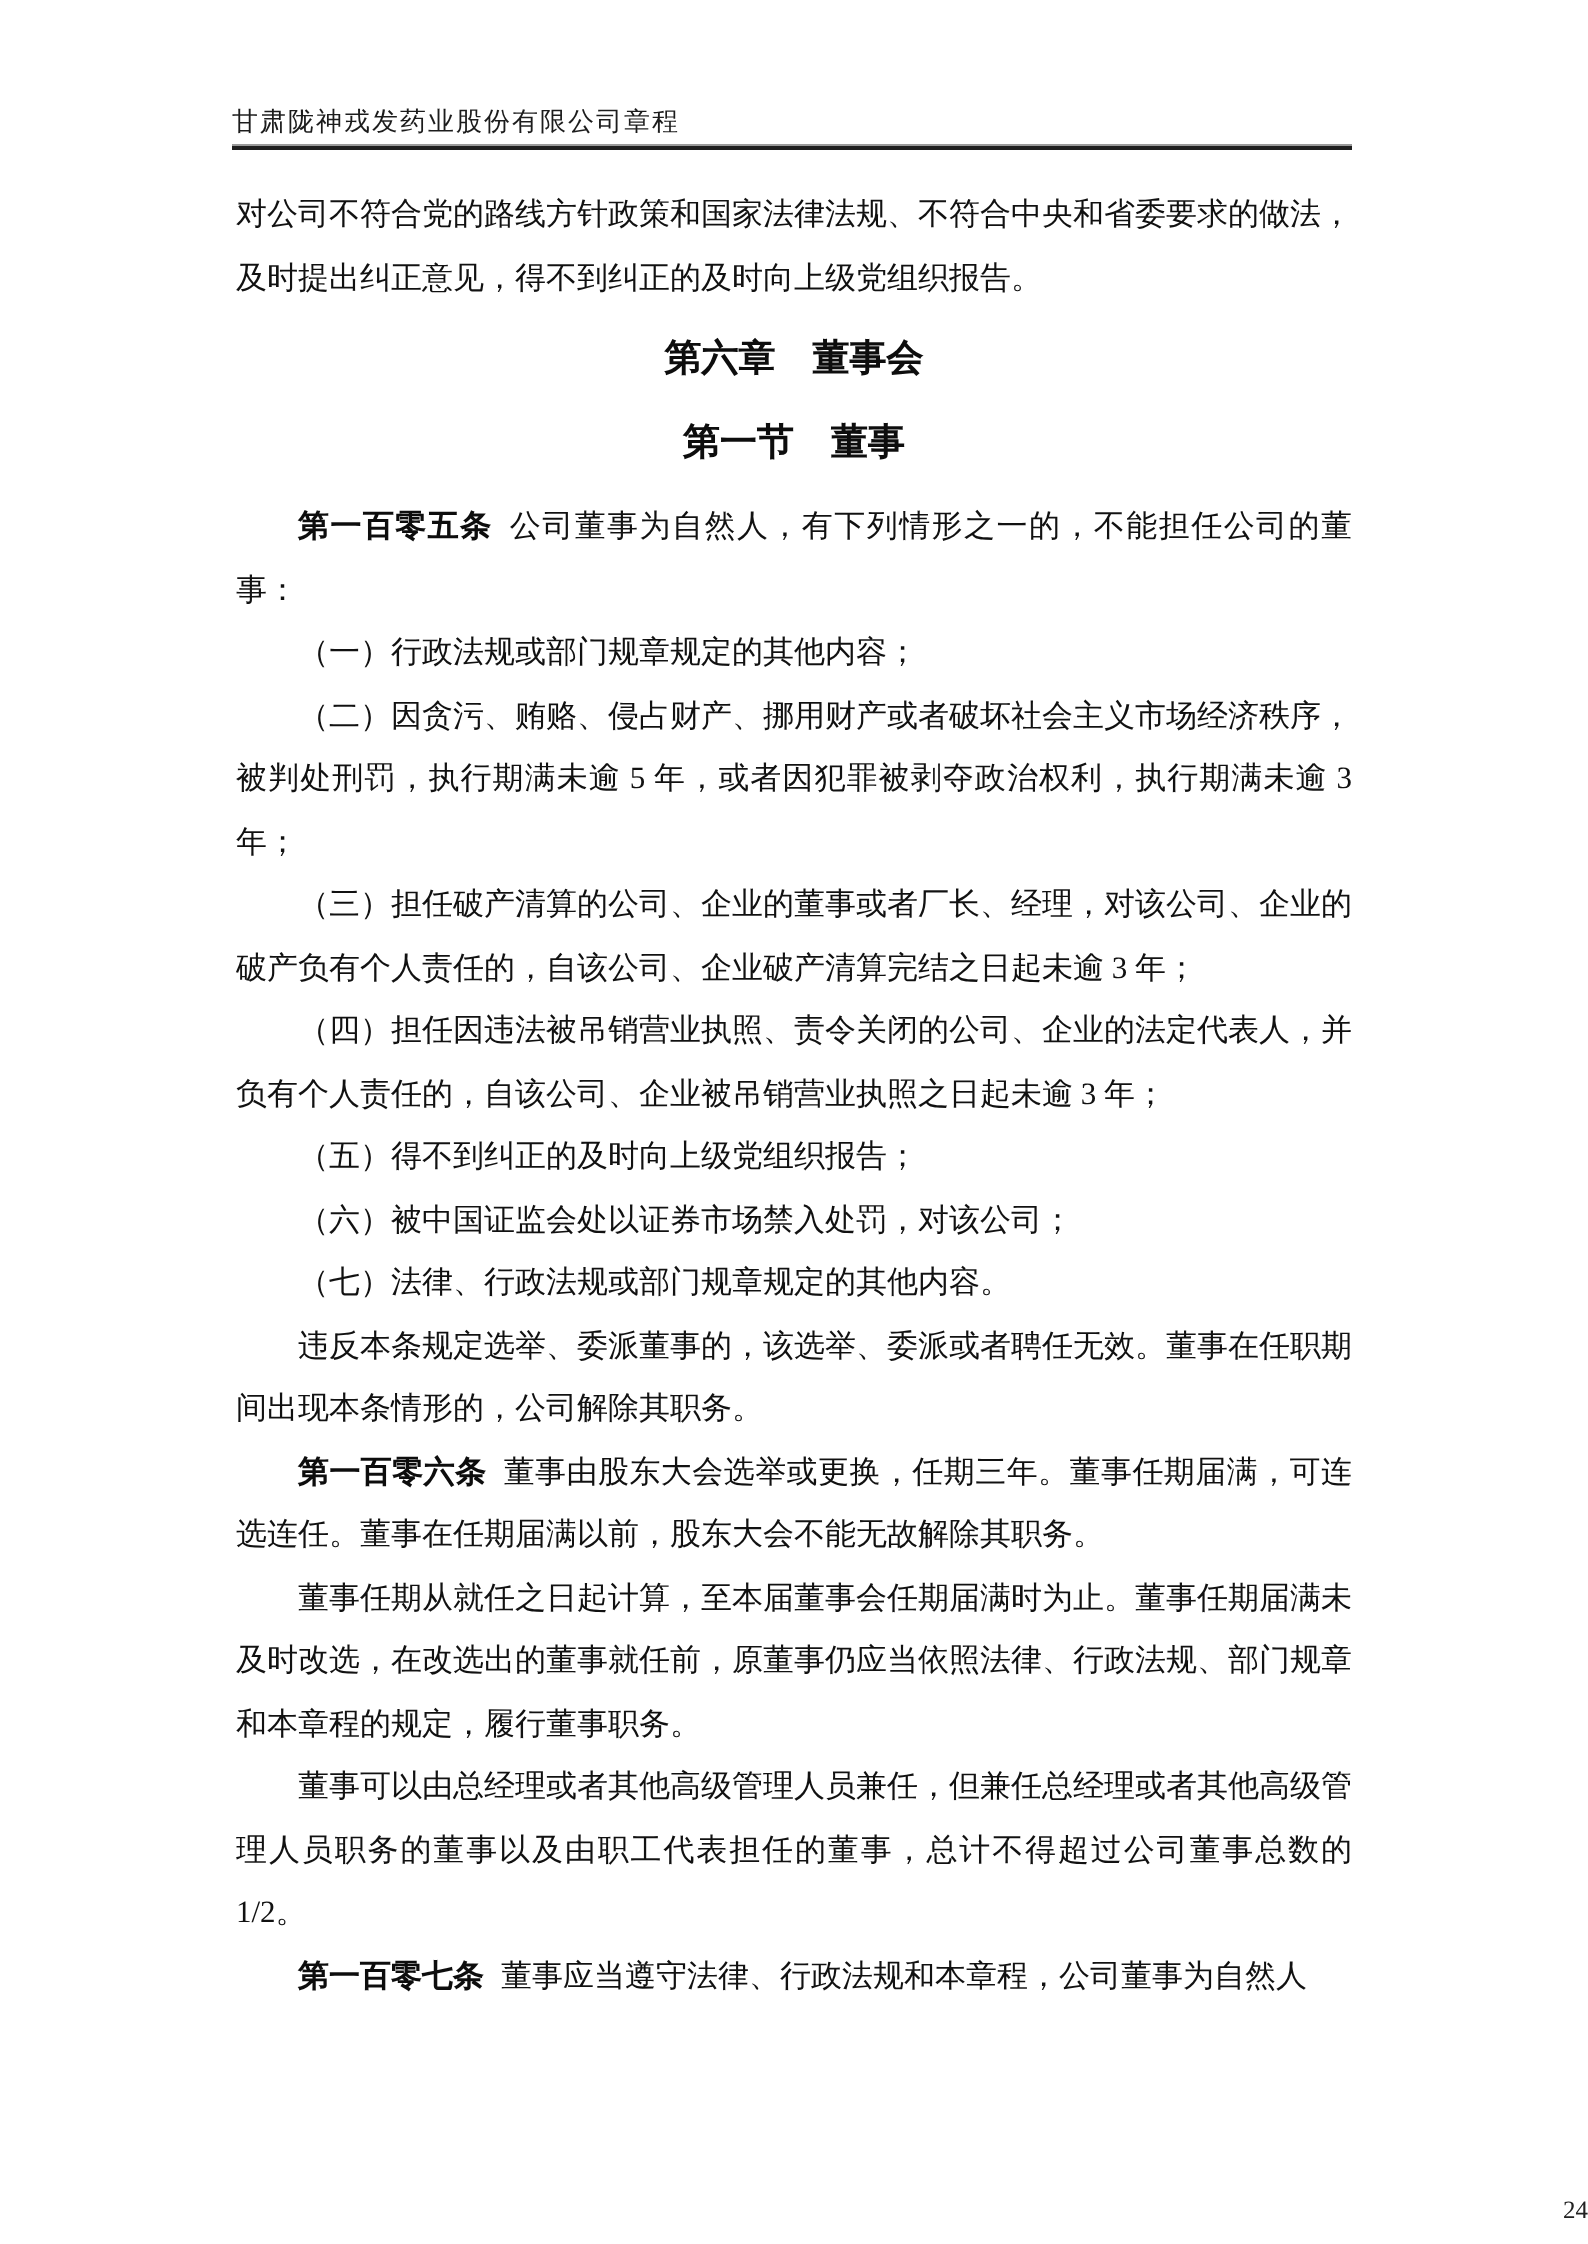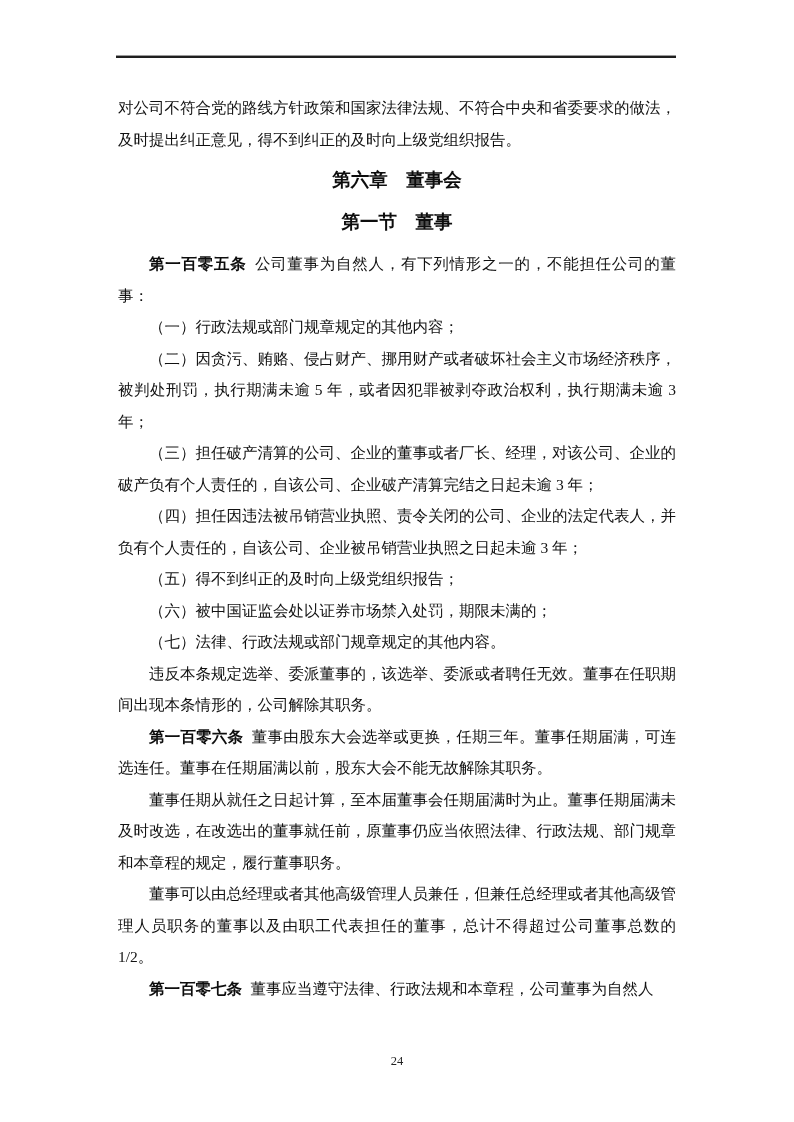--- a/index.html
+++ b/index.html
@@ -65,51 +65,52 @@
   .term {
     font-weight: bold;
     margin-right: 0.55em;
     color: #0d0d0d;
   }
   
   .page-footer {
     position: absolute;
     left: 0;
     width: 794px;
-    top: 1054px;
-    text-align: center;
+    top: 1098px;
+    text-align: right;
   }
   .page-number {
     font-size: 12.5px;
     color: #222222;
   }
 </style>
 </head>
 <body>
 
 <div class="page">
 
   <header class="page-header">
+    <div class="header-title">甘肃陇神戎发药业股份有限公司章程</div>
     <div class="header-rule"></div>
   </header>
 
   <main class="doc-body">
     <p class="no-indent">对公司不符合党的路线方针政策和国家法律法规、不符合中央和省委要求的做法，及时提出纠正意见，得不到纠正的及时向上级党组织报告。</p>
 
     <div class="chapter-heading">第六章　董事会</div>
     <div class="section-heading">第一节　董事</div>
 
     <p><span class="term">第一百零五条</span><span>公司董事为自然人，有下列情形之一的，不能担任公司的董事：</span></p>
 
     <p>（一）行政法规或部门规章规定的其他内容；</p>
     <p>（二）因贪污、贿赂、侵占财产、挪用财产或者破坏社会主义市场经济秩序，被判处刑罚，执行期满未逾 5 年，或者因犯罪被剥夺政治权利，执行期满未逾 3 年；</p>
     <p>（三）担任破产清算的公司、企业的董事或者厂长、经理，对该公司、企业的破产负有个人责任的，自该公司、企业破产清算完结之日起未逾 3 年；</p>
     <p>（四）担任因违法被吊销营业执照、责令关闭的公司、企业的法定代表人，并负有个人责任的，自该公司、企业被吊销营业执照之日起未逾 3 年；</p>
     <p>（五）得不到纠正的及时向上级党组织报告；</p>
-    <p>（六）被中国证监会处以证券市场禁入处罚，期限未满的；</p>
+    <p>（六）被中国证监会处以证券市场禁入处罚，对该公司；</p>
     <p>（七）法律、行政法规或部门规章规定的其他内容。</p>
 
     <p>违反本条规定选举、委派董事的，该选举、委派或者聘任无效。董事在任职期间出现本条情形的，公司解除其职务。</p>
 
     <p><span class="term">第一百零六条</span><span>董事由股东大会选举或更换，任期三年。董事任期届满，可连选连任。董事在任期届满以前，股东大会不能无故解除其职务。</span></p>
 
     <p>董事任期从就任之日起计算，至本届董事会任期届满时为止。董事任期届满未及时改选，在改选出的董事就任前，原董事仍应当依照法律、行政法规、部门规章和本章程的规定，履行董事职务。</p>
     <p>董事可以由总经理或者其他高级管理人员兼任，但兼任总经理或者其他高级管理人员职务的董事以及由职工代表担任的董事，总计不得超过公司董事总数的 1/2。</p>
 
     <p><span class="term">第一百零七条</span><span>董事应当遵守法律、行政法规和本章程，公司董事为自然人</span></p>

